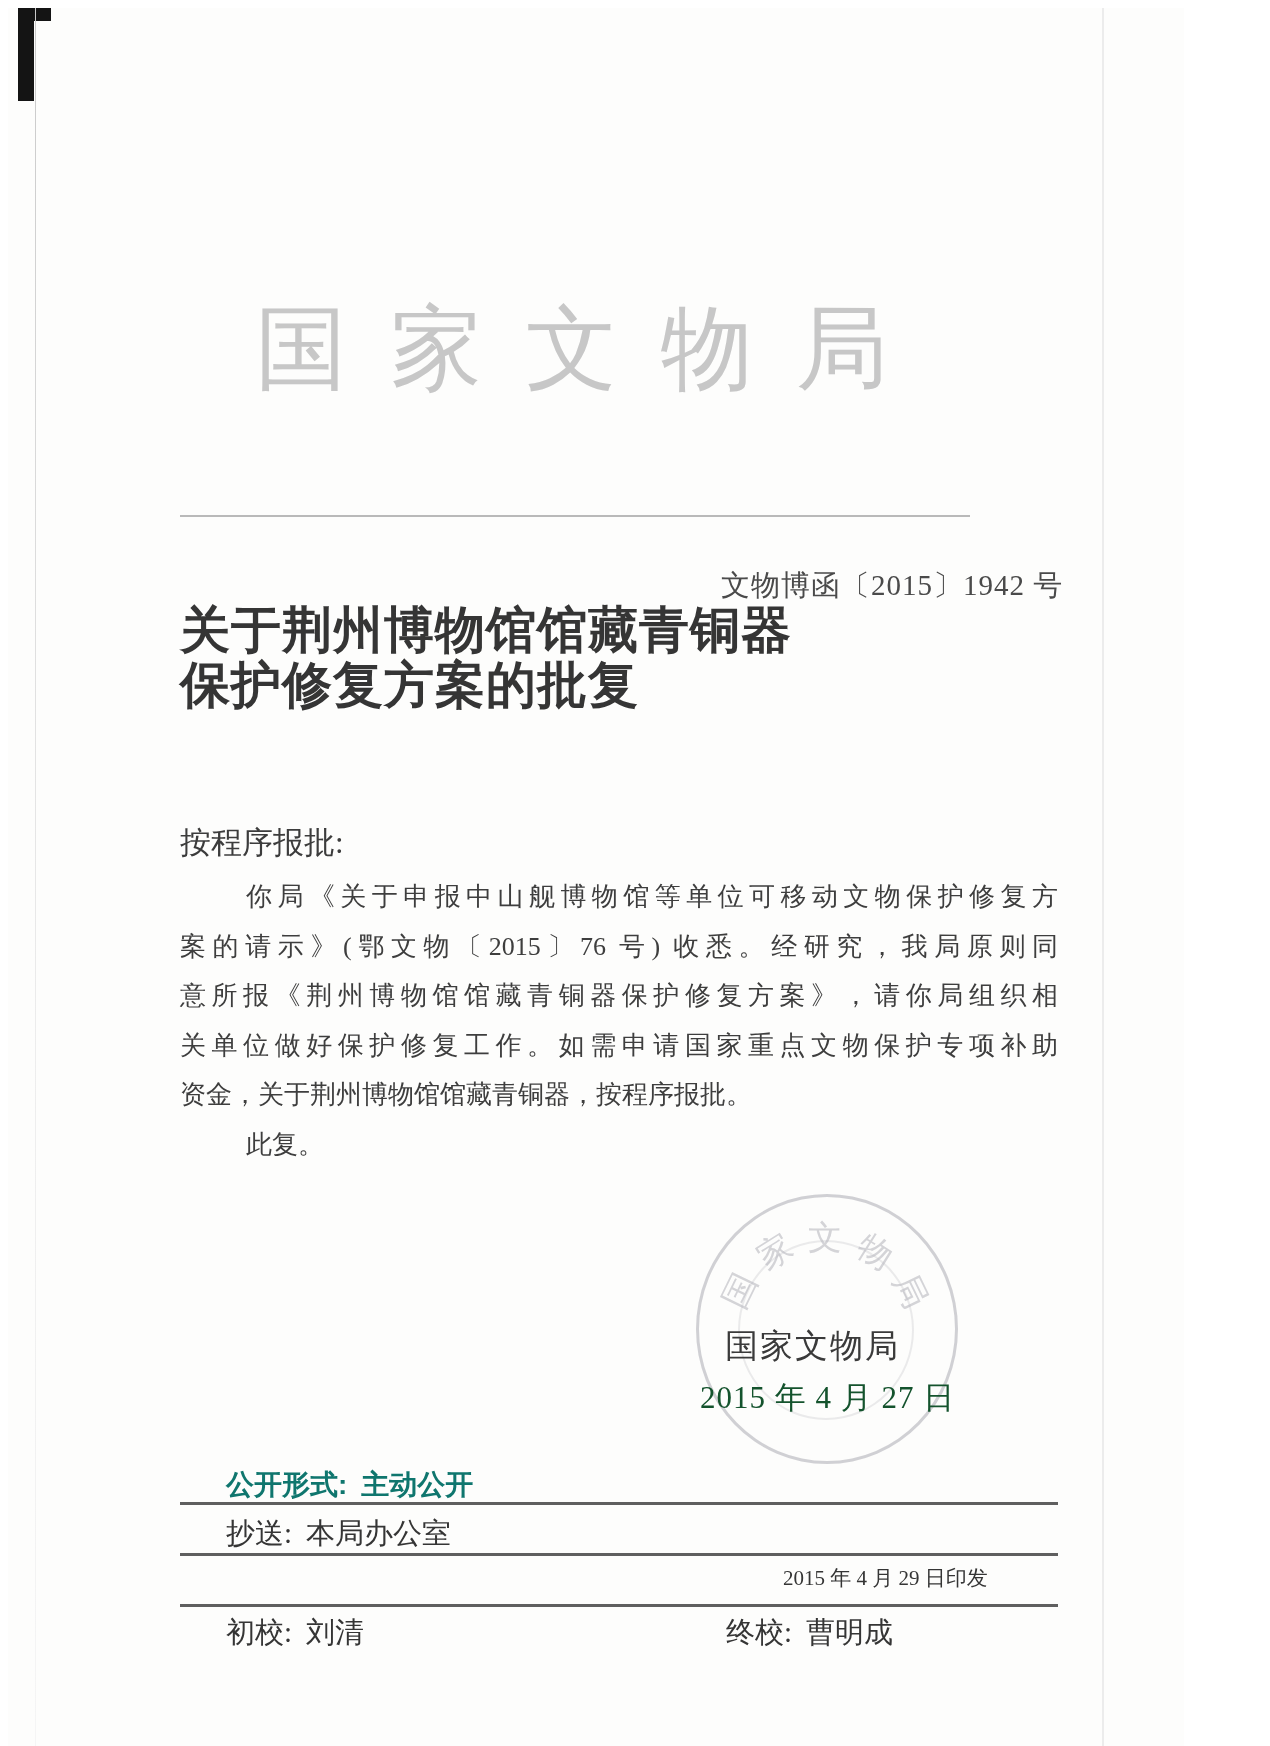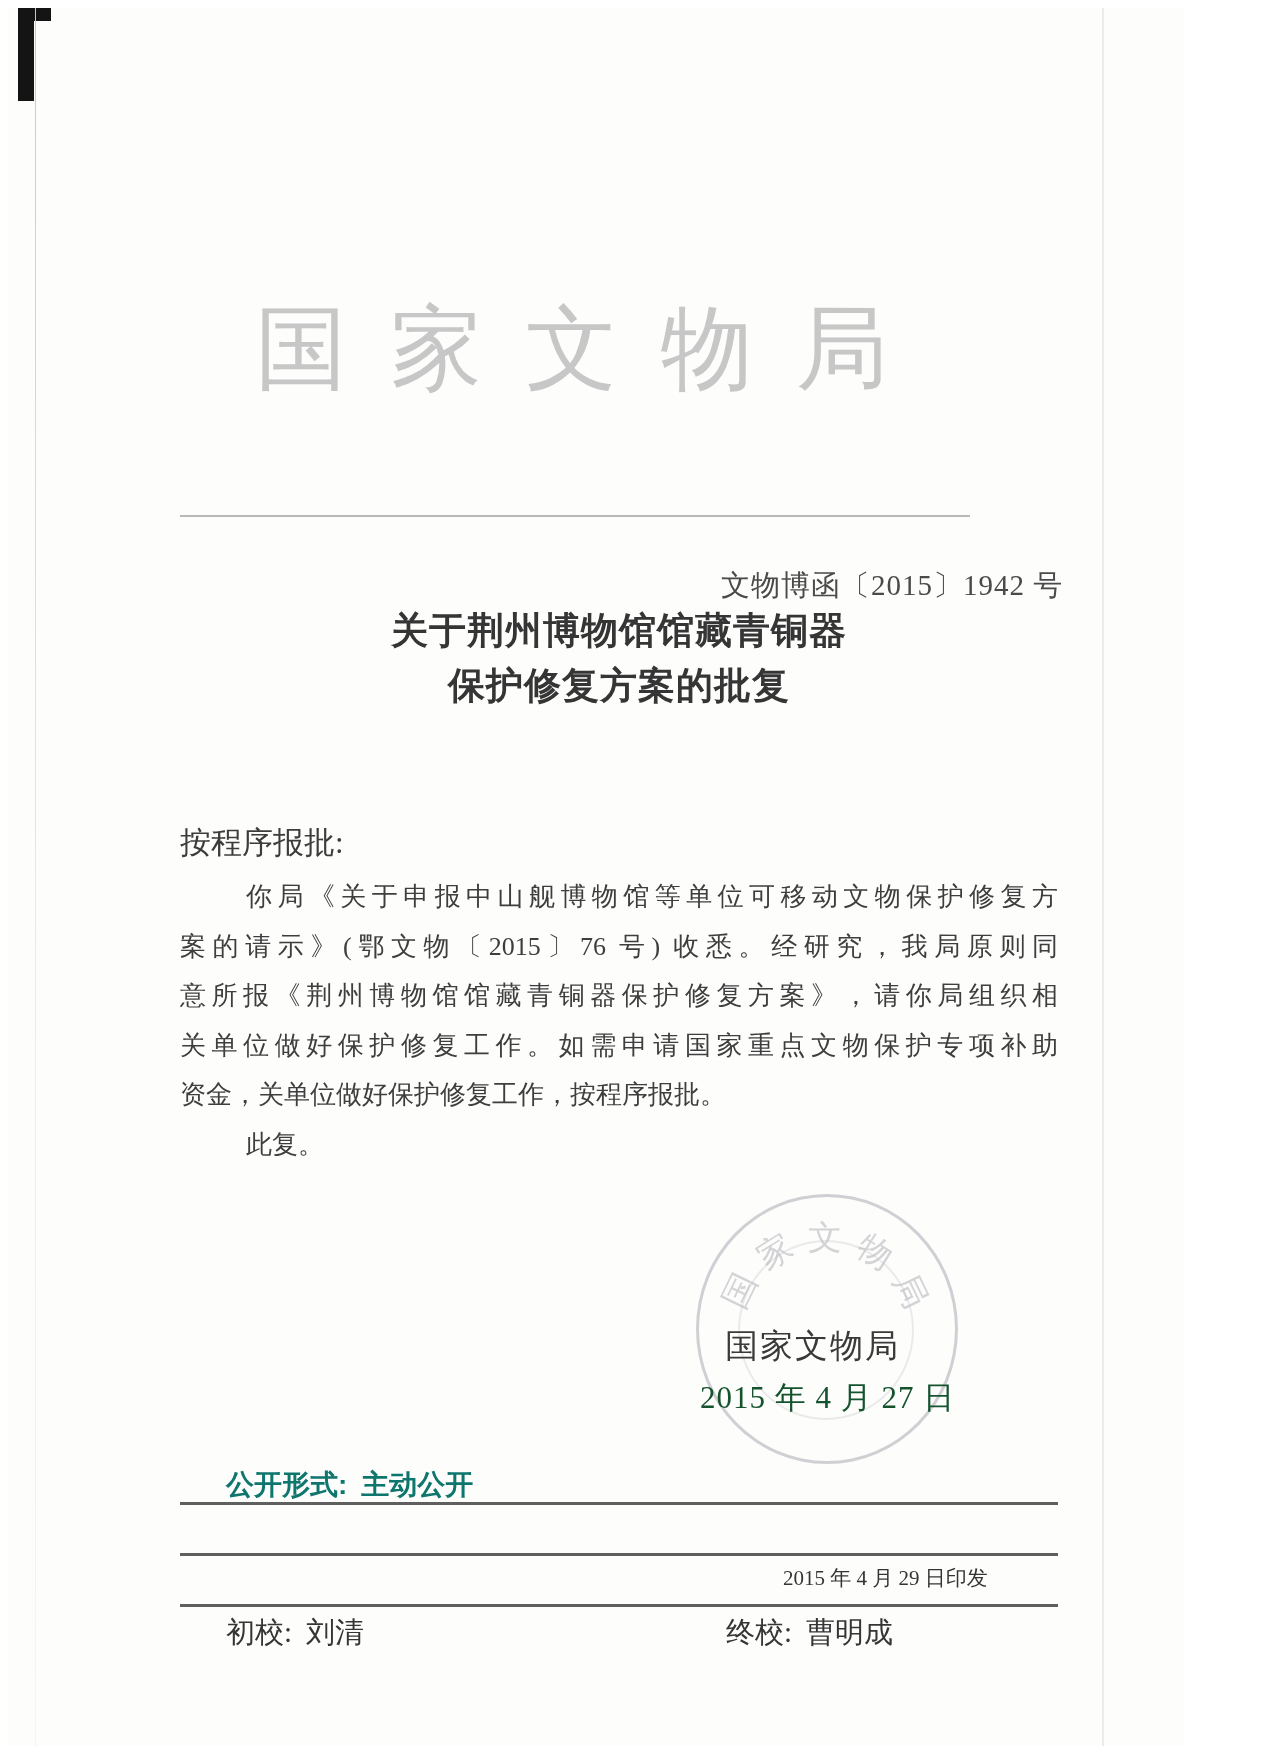--- a/index.html
+++ b/index.html
@@ -23,22 +23,22 @@
     font-weight:400;
   }
   .rule-top{position:absolute;left:172px;top:507px;width:790px;height:2px;background:#b9b9b9;}
 
   .doc-number{
     position:absolute;left:713px;top:558px;font-size:29px;color:#4a4a4a;
     letter-spacing:1px;white-space:nowrap;
   }
 
   .doc-title{
-    position:absolute;left:172px;top:595px;width:878px;text-align:center;
-    font-size:37px;line-height:55px;font-weight:700;color:#353535;letter-spacing:1px;
+    position:absolute;left:172px;top:595px;width:878px;text-align:left;
+    font-size:50px;line-height:55px;font-weight:700;color:#353535;letter-spacing:1px;
   }
 
   .salutation{position:absolute;left:172px;top:814px;font-size:31px;color:#3c3c3c;}
 
   .body-text{
     position:absolute;left:172px;top:864px;width:878px;
     font-size:26px;line-height:49.5px;color:#3e3e3e;
   }
   .body-line{width:100%;}
   .fill{text-align:justify;text-align-last:justify;}
@@ -99,21 +99,21 @@
     <div>保护修复方案的批复</div>
   </div>
 
   <div class="salutation">按程序报批:</div>
 
   <div class="body-text">
     <div class="body-line fill indent">你局《关于申报中山舰博物馆等单位可移动文物保护修复方</div>
     <div class="body-line fill">案的请示》(鄂文物〔2015〕76 号) 收悉。经研究，我局原则同</div>
     <div class="body-line fill">意所报《荆州博物馆馆藏青铜器保护修复方案》，请你局组织相</div>
     <div class="body-line fill">关单位做好保护修复工作。如需申请国家重点文物保护专项补助</div>
-    <div class="body-line">资金，关单位做好保护修复工作，按程序报批。</div>
+    <div class="body-line">资金，关于荆州博物馆馆藏青铜器，按程序报批。</div>
     <div class="body-line indent">此复。</div>
   </div>
 
   <div class="seal">
     <div class="seal-ring"></div>
     <div class="seal-inner"></div>
     <span class="seal-char sc0">国</span>
     <span class="seal-char sc1">家</span>
     <span class="seal-char sc2">文</span>
     <span class="seal-char sc3">物</span>
@@ -121,20 +121,23 @@
   </div>
 
   <div class="signer">国家文物局</div>
   <div class="sign-date">2015 年 4 月 27 日</div>
 
   <div class="f-row f-disclosure">
     <span class="lbl">公开形式:</span><span>主动公开</span>
   </div>
   <div class="f-rule fr1"></div>
 
+  <div class="f-row f-cc">
+    <span class="lbl">抄送:</span><span>本局办公室</span>
+  </div>
   <div class="f-rule fr2"></div>
 
   <div class="f-printdate">2015 年 4 月 29 日印发</div>
   <div class="f-rule fr3"></div>
 
   <div class="f-row f-proof">
     <span class="lbl">初校:</span><span>刘清</span>
     <span class="f-final">
       <span class="lbl">终校:</span><span>曹明成</span>
     </span>

